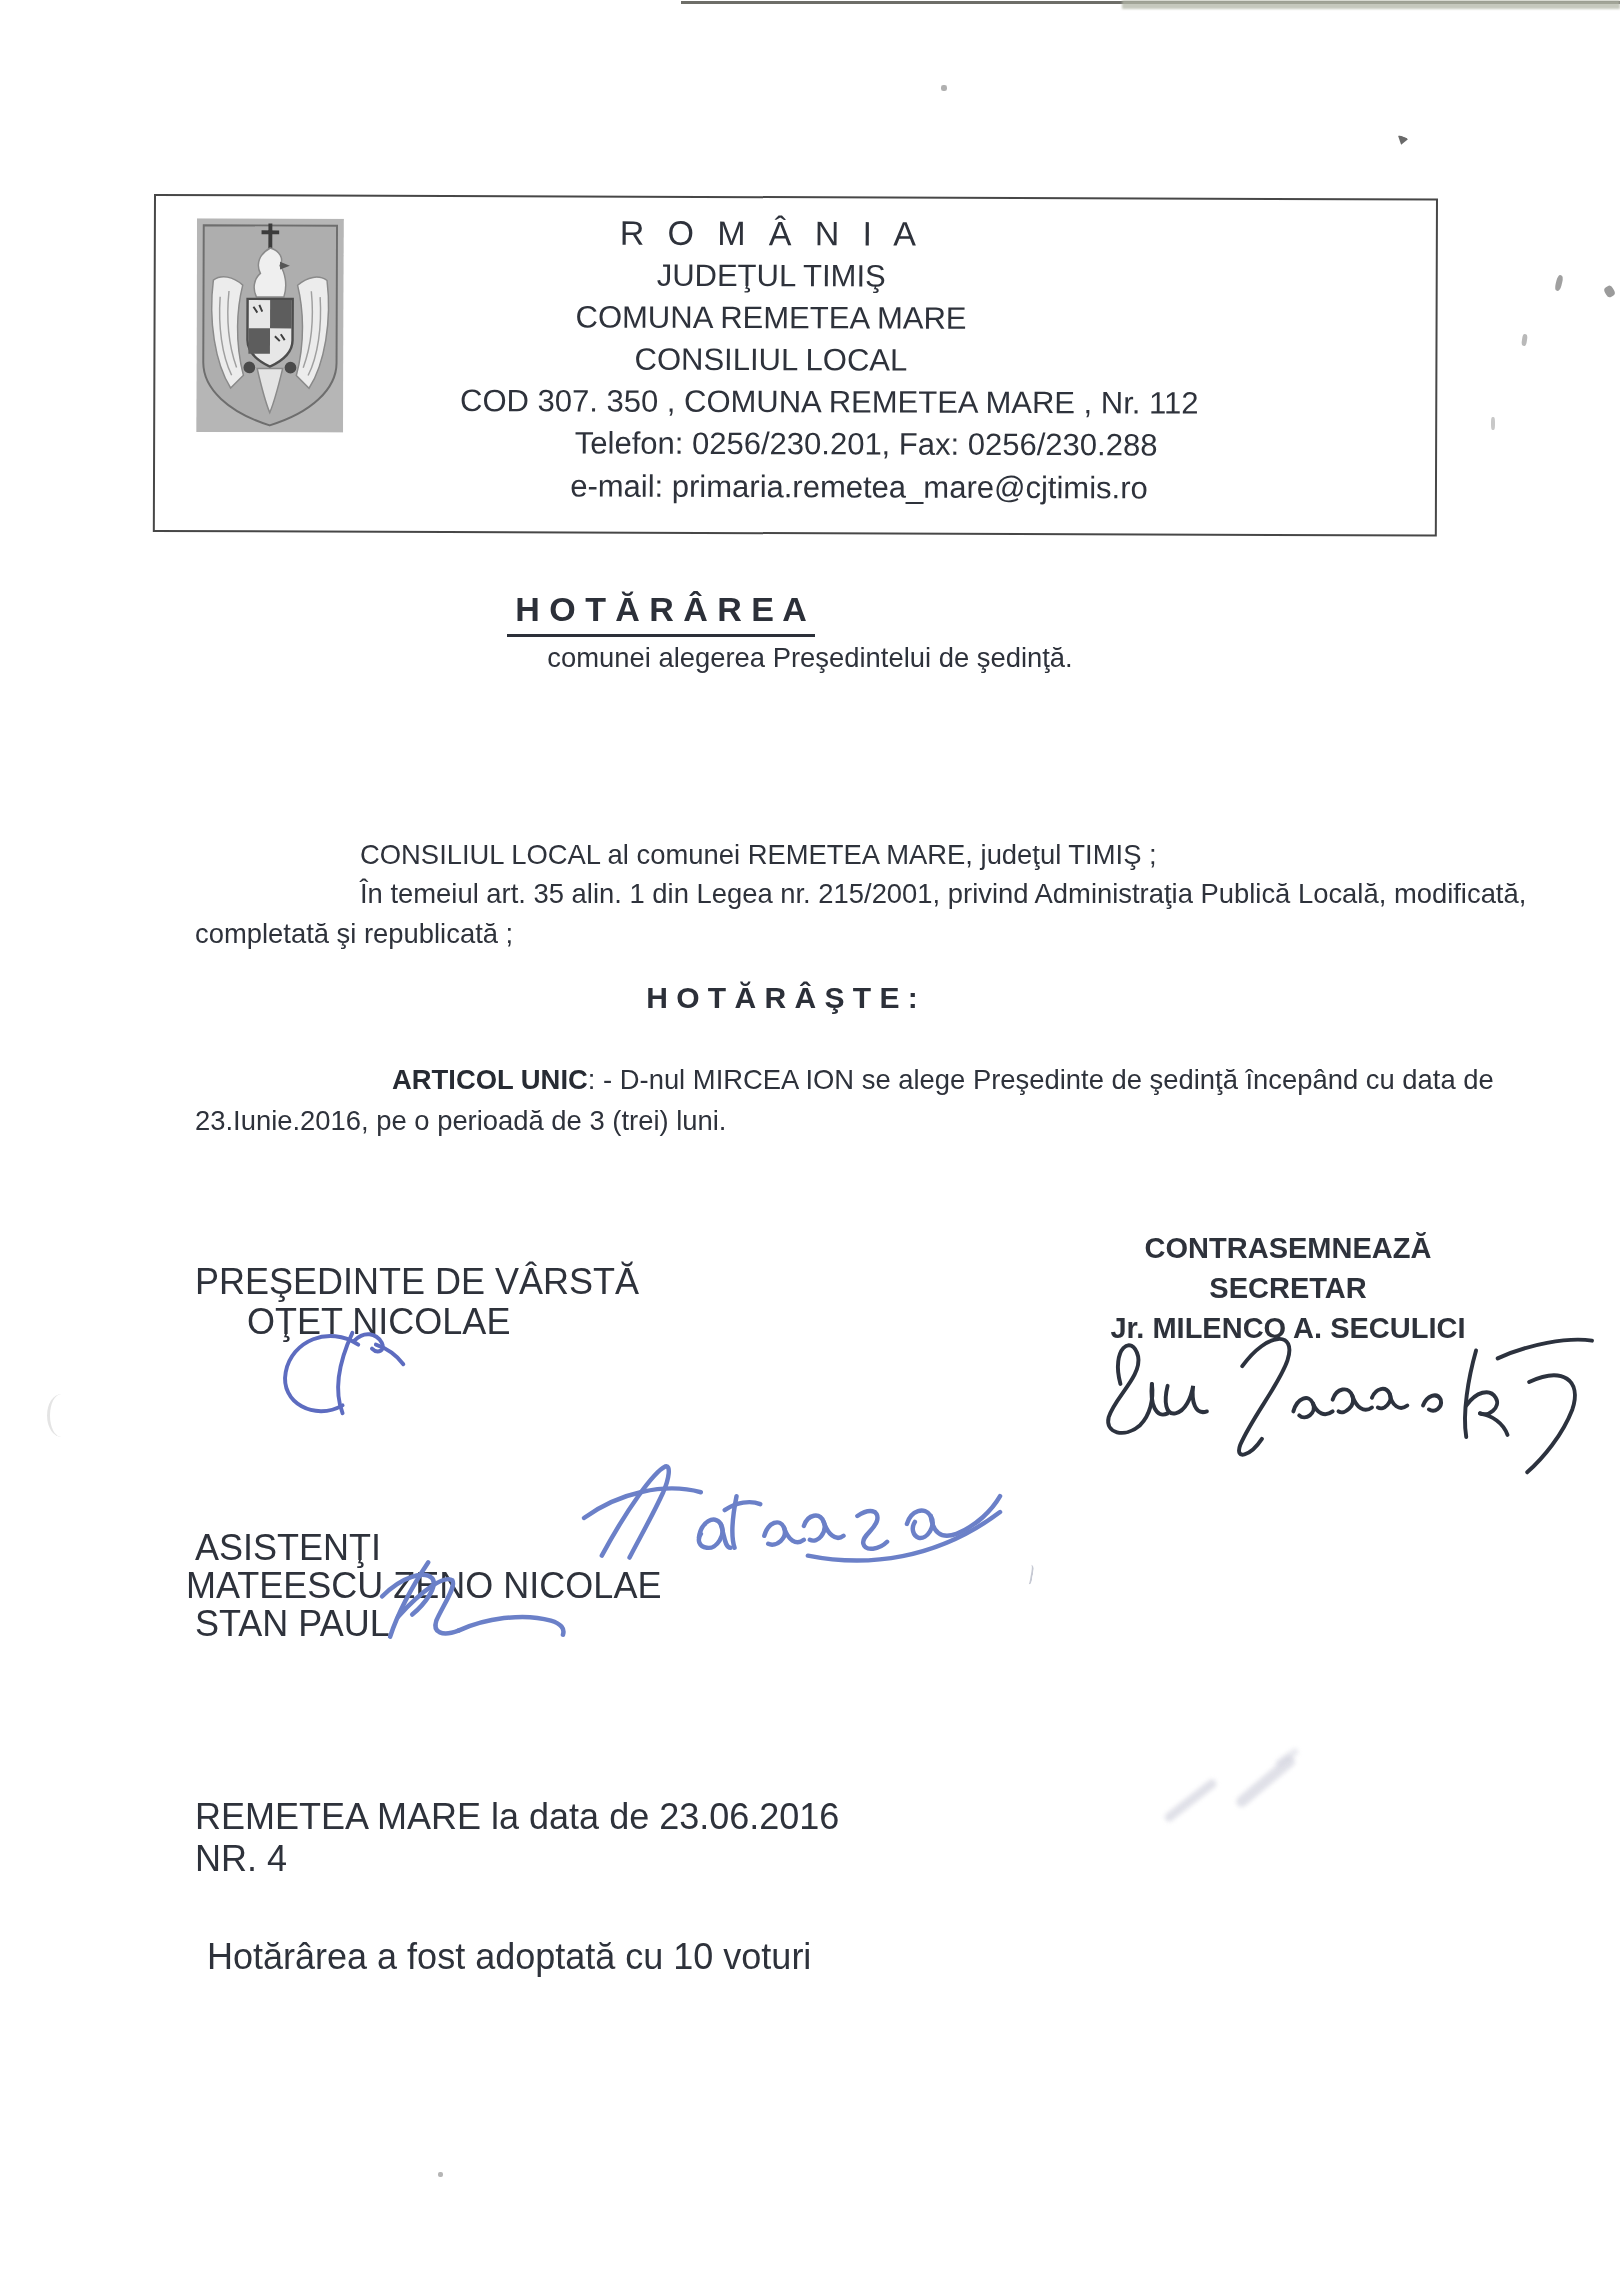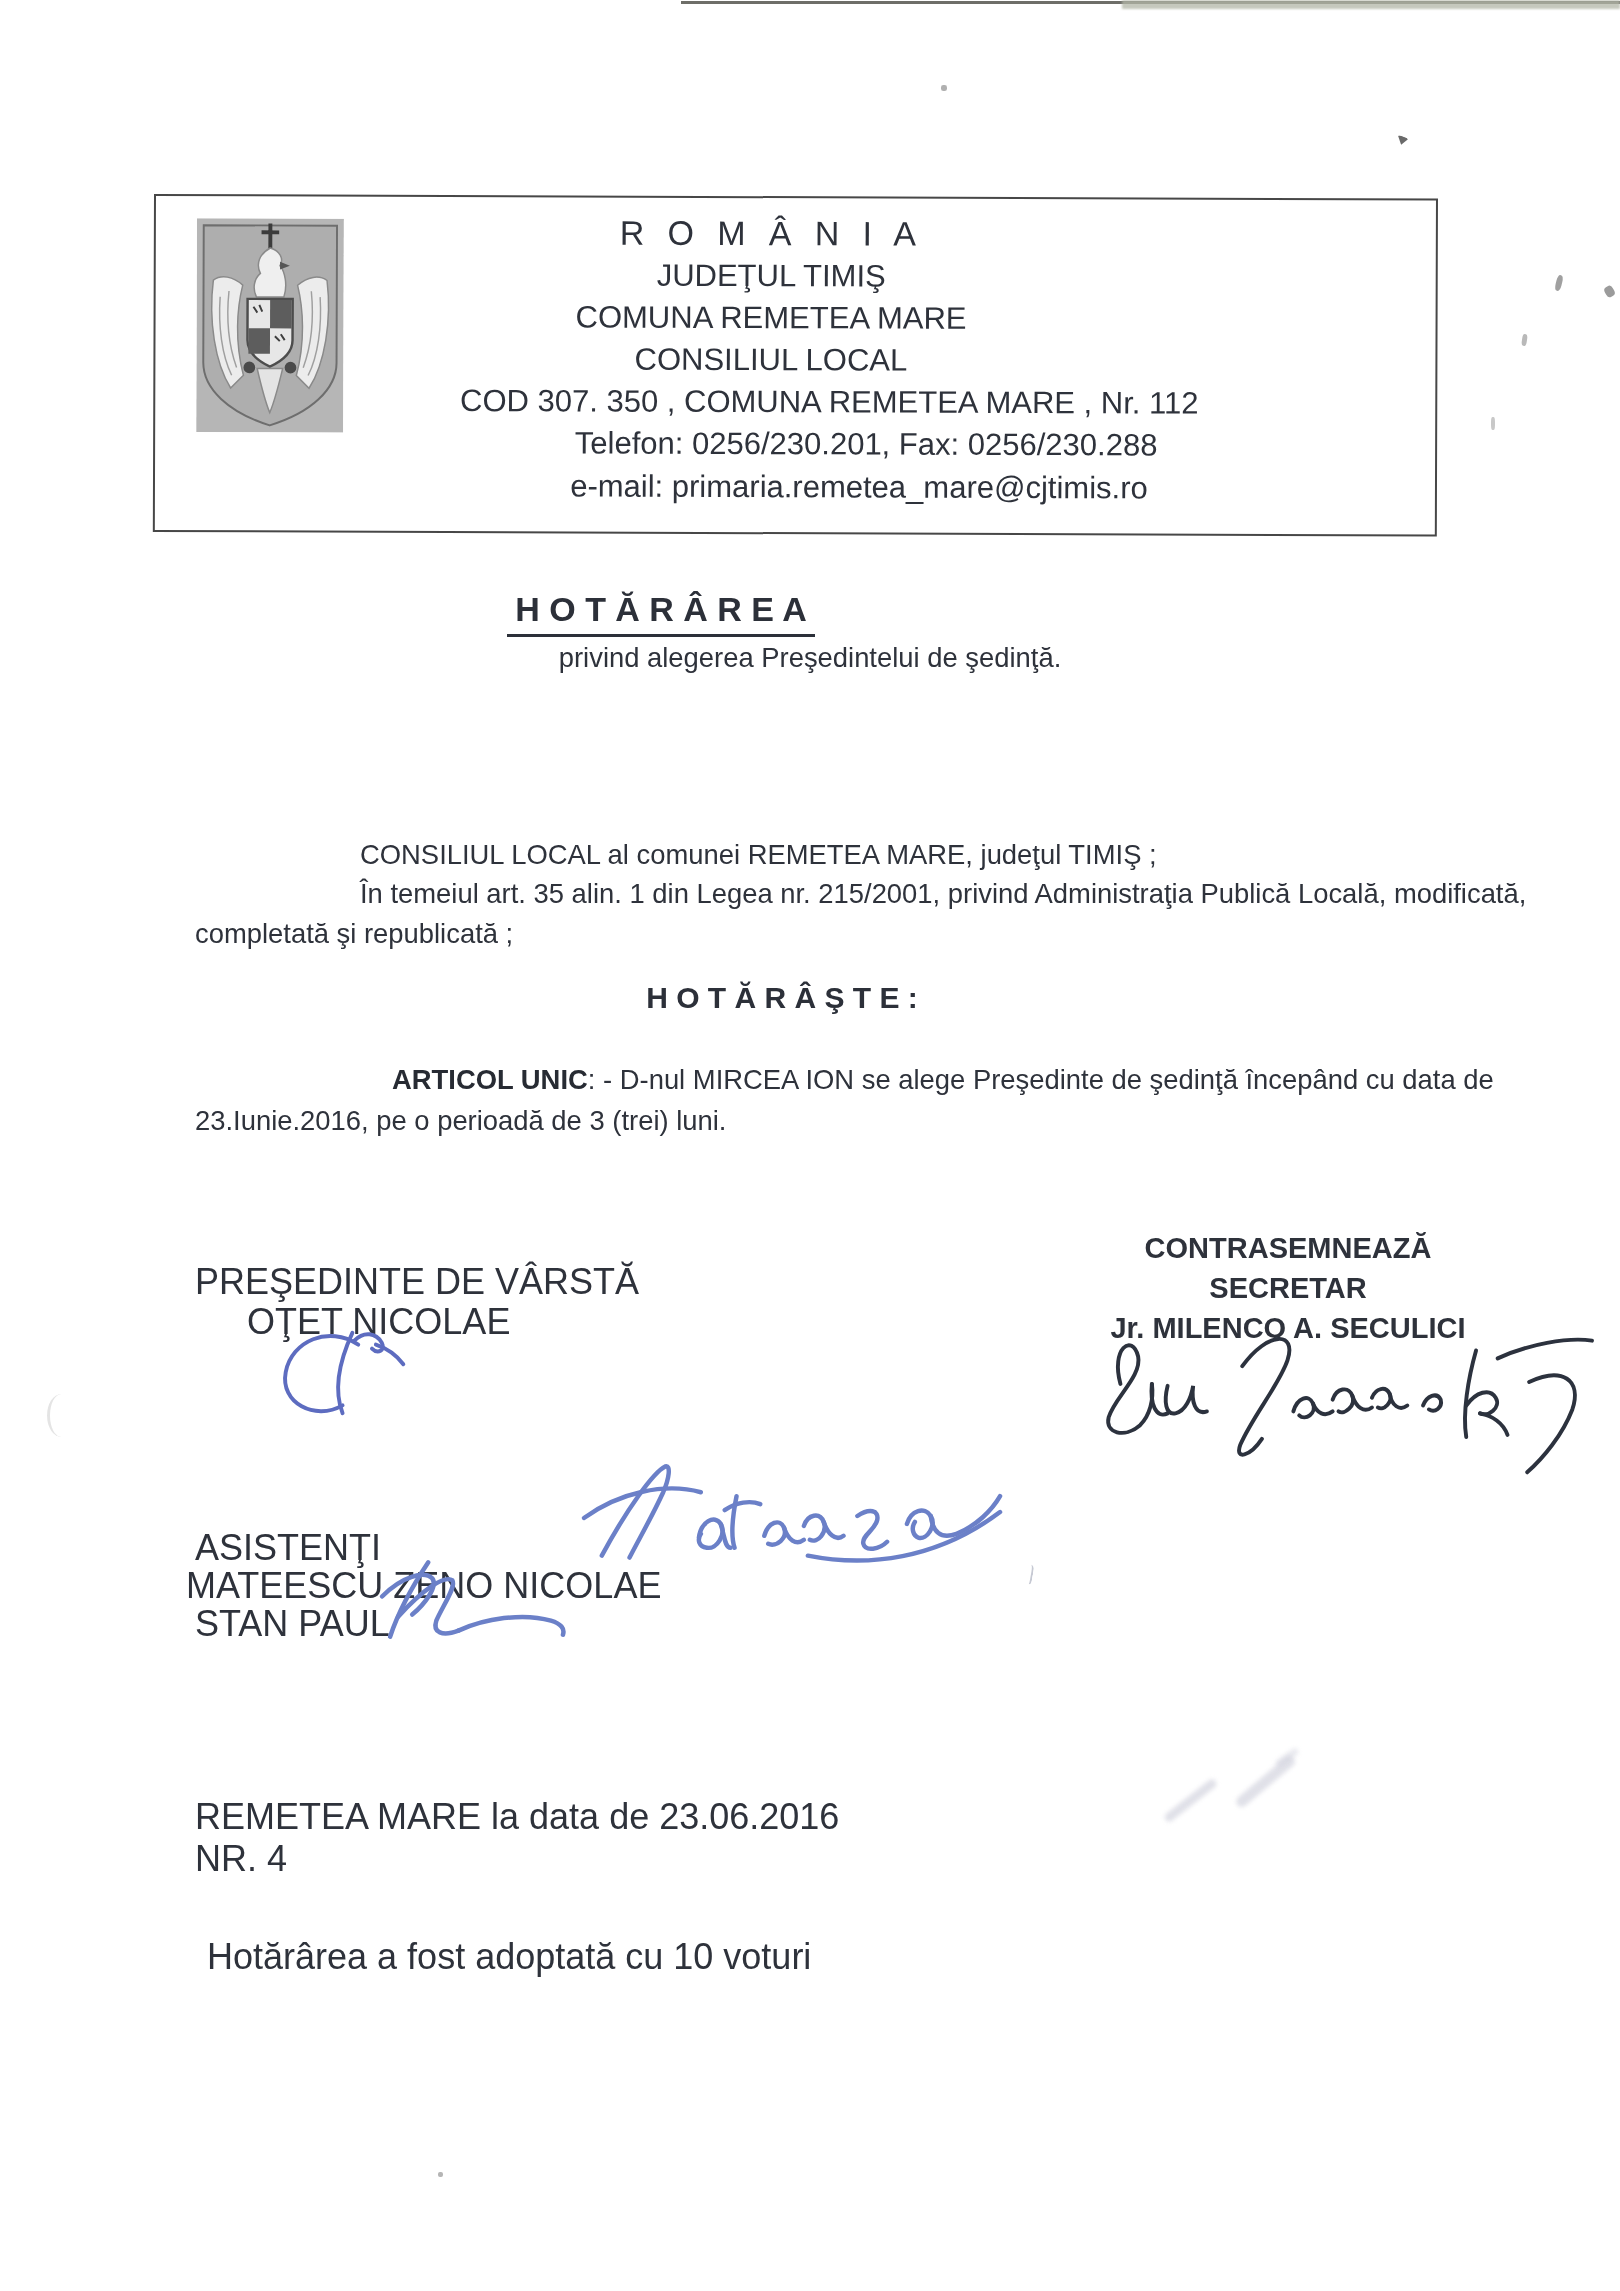--- a/index.html
+++ b/index.html
@@ -138,21 +138,21 @@
     <div class="lh-line lh-council shiftL">CONSILIUL LOCAL</div>
     <div class="lh-line lh-address">COD 307. 350 , COMUNA REMETEA MARE , Nr. 112</div>
     <div class="lh-line lh-phone">Telefon: 0256/230.201, Fax: 0256/230.288</div>
     <div class="lh-line lh-email">e-mail: primaria.remetea_mare@cjtimis.ro</div>
   </div>
 
   <div class="title-wrap">
     <span class="doc-title">H O T Ă R Â R E A</span>
   </div>
   <div class="subtitle-wrap">
-    <span class="doc-subtitle">privind alegerea Preşedintelui de şedinţă.</span>
+    <span class="doc-subtitle">comunei alegerea Preşedintelui de şedinţă.</span>
   </div>
 
   <div class="bline ind p1">CONSILIUL LOCAL al comunei REMETEA MARE, judeţul TIMIŞ ;</div>
   <div class="bline ind p2">În temeiul art. 35 alin. 1 din Legea nr. 215/2001, privind Administraţia Publică Locală, modificată,</div>
   <div class="bline marg p3">completată şi republicată ;</div>
 
   <div class="decree-wrap">
     <span class="decree">H O T Ă R Â Ş T E :</span>
   </div>
 

